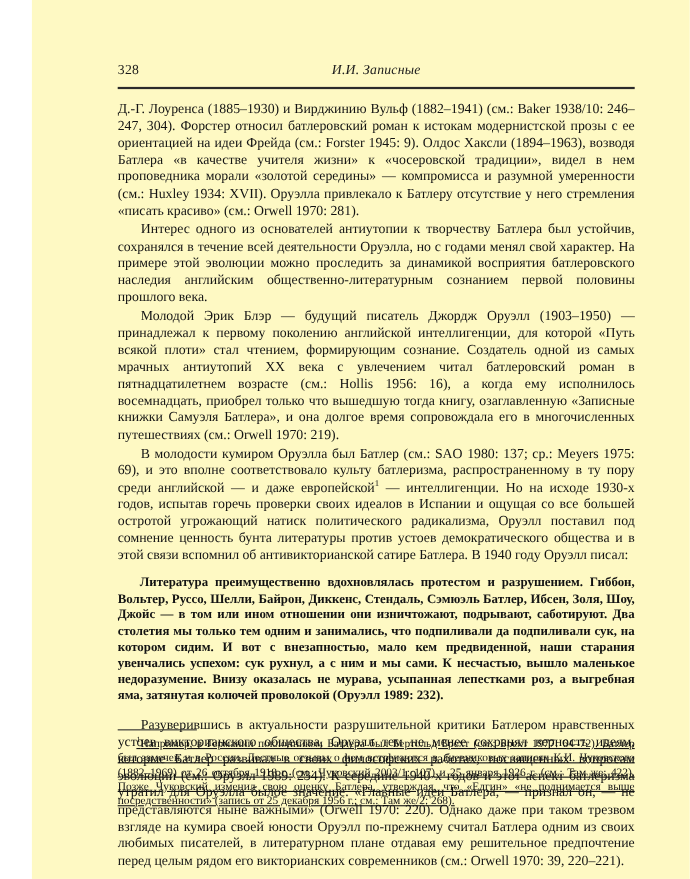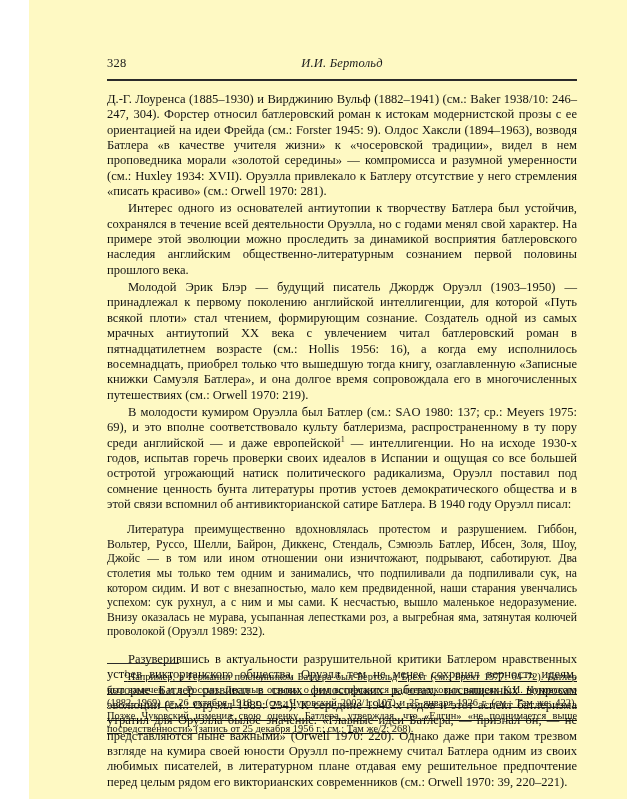--- a/index.html
+++ b/index.html
@@ -85,20 +85,21 @@
     text-indent: 0;
   }
 
   p.quote {
     margin: 0;
     text-align: justify;
     font-size: 11.7px;
     line-height: 14.6px;
     text-indent: 20px;
     color: #131313;
+    font-weight: bold;
   }
 
   .gap-sm { height: 2px; }
   .gap-quote-top { height: 11px; }
   .gap-quote-bottom { height: 12px; }
 
   sup.fnref {
     font-size: 8px;
     vertical-align: super;
     line-height: 0;
@@ -132,21 +133,21 @@
     line-height: 0;
   }
 </style>
 </head>
 <body>
 
 <div class="page">
 
   <div class="running-head">
     <span class="folio">328</span>
-    <span class="head-title">И.И. Бертольд</span>
+    <span class="head-title">И.И. Записные</span>
   </div>
   <div class="head-rule"></div>
 
   <div class="textblock">
 
     <p class="para noindent">Д.-Г. Лоуренса (1885–1930) и Вирджинию Вульф (1882–1941) (см.: Baker 1938/10: 246–247, 304). Форстер относил батлеровский роман к истокам модернистской прозы с ее ориентацией на идеи Фрейда (см.: Forster 1945: 9). Олдос Хаксли (1894–1963), возводя Батлера «в качестве учителя жизни» к «чосеровской традиции», видел в нем проповедника морали «золотой середины» — компромисса и разумной умеренности (см.: Huxley 1934: XVII). Оруэлла привлекало к Батлеру отсутствие у него стремления «писать красиво» (см.: Orwell 1970: 281).</p>
 
     <div class="gap-sm"></div>
 
     <p class="para">Интерес одного из основателей антиутопии к творчеству Батлера был устойчив, сохранялся в течение всей деятельности Оруэлла, но с годами менял свой характер. На примере этой эволюции можно проследить за динамикой восприятия батлеровского наследия английским общественно-литературным сознанием первой половины прошлого века.</p>

